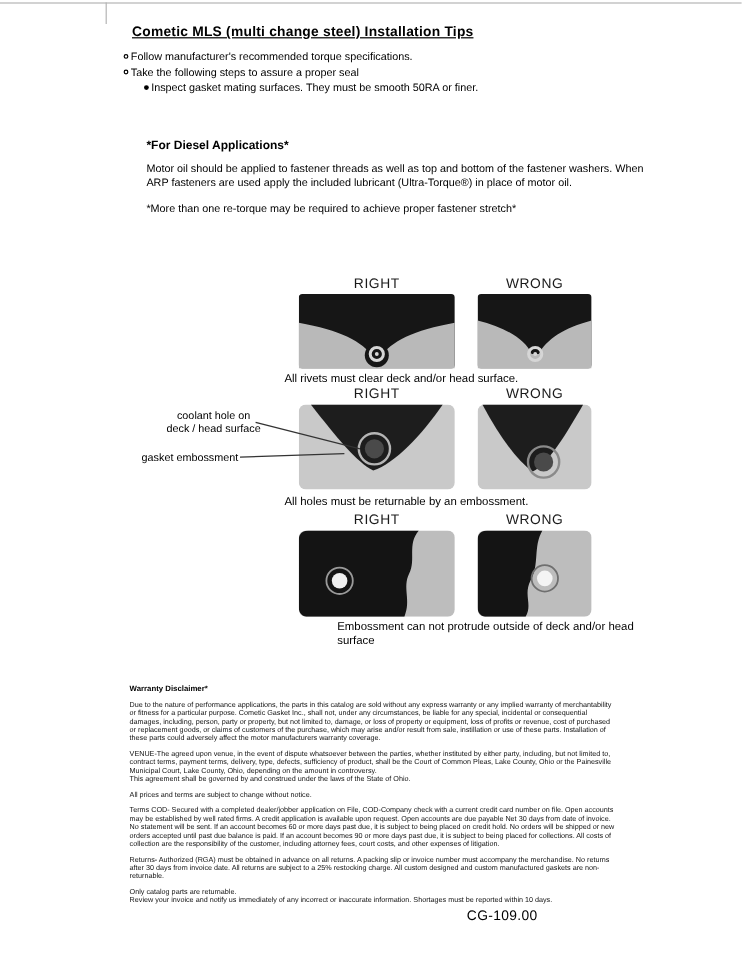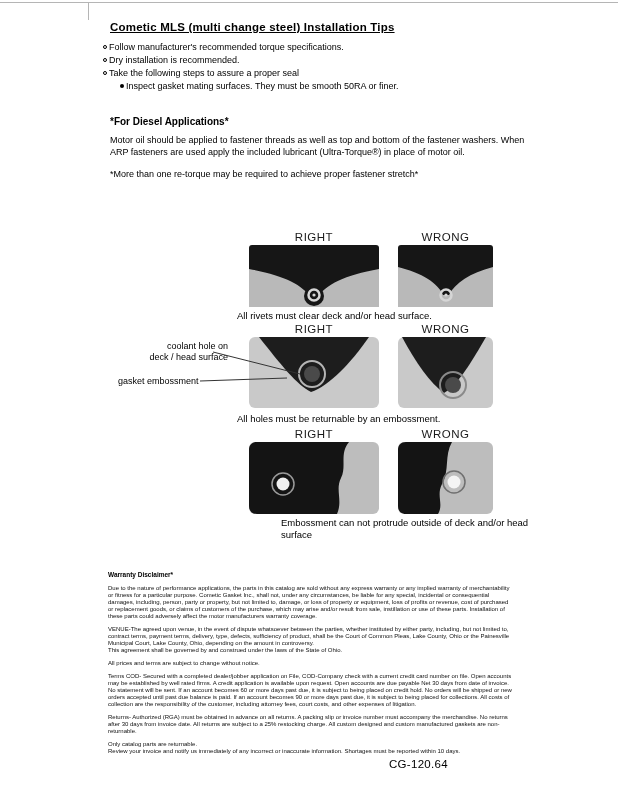--- a/index.html
+++ b/index.html
@@ -19,35 +19,35 @@
     font-size:11.5px; font-weight:bold; text-decoration:underline;
     letter-spacing:.2px;
   }
 
   .tips { position:absolute; top:42px; left:103px; width:460px; list-style:none; }
   .tips li { display:flex; gap:2px; font-size:9px; line-height:10px; margin-bottom:3px; }
   .tips li.sub { padding-left:17px; }
   .marker-circle { flex:0 0 auto; width:4px; height:4px; border:1px solid #000; border-radius:50%; margin-top:3px; }
   .marker-disc { flex:0 0 auto; width:4px; height:4px; background:#000; border-radius:50%; margin-top:3px; }
 
-  .diesel { position:absolute; top:116px; left:110px; width:420px; }
+  .diesel { position:absolute; top:116px; left:122px; width:420px; }
   .diesel h2 { font-size:10px; font-weight:bold; margin-bottom:7px; }
   .diesel p { font-size:9px; line-height:12px; margin-bottom:10px; }
   .diesel p.note { margin-bottom:0; }
 
   .diag-row { position:absolute; left:237px; display:flex; gap:7px; }
   .diag-col { display:flex; flex-direction:column; align-items:center;padding-left:12px; }
   .diag-label { font-size:11.5px; color:#1a1a1a; letter-spacing:.5px; margin-bottom:2px; }
   .diag-col svg { display:block; }
 
   .caption { position:absolute; left:237px; font-size:9.5px; line-height:12px; color:#000; }
   .caption.wrap { width:280px;margin-left:44px; }
 
   .anno { position:absolute; font-size:9px; line-height:10.5px; white-space:pre-line; text-align:center; }
-  .anno-coolant { top:341px; left:128px; width:100px;text-align:right; }
+  .anno-coolant { top:341px; left:128px; width:100px; }
   .anno-emboss { top:376px; left:118px; }
   .leader-lines { position:absolute; top:345px; left:190px; pointer-events:none; }
 
   .warranty { position:absolute; top:571px; left:108px; width:404px; }
   .warranty h3 { font-size:6.5px; font-weight:bold; margin-bottom:7px; }
   .warranty p { font-size:6px; line-height:7px; margin-bottom:6px; white-space:pre-line; color:#111; }
 
   .footer-code { position:absolute; top:758px; left:389px; font-size:11.5px; letter-spacing:.3px; }
 </style>
 </head>
@@ -57,24 +57,20 @@
 
   <div class="top-rule"></div>
   <div class="left-tick"></div>
 
   <h1 class="title">Cometic MLS (multi change steel) Installation Tips</h1>
 
   <ul class="tips">
     <li>
       <span class="marker-circle"></span>
       <span>Follow manufacturer's recommended torque specifications.</span>
-    </li>
-    <li>
-      <span class="marker-circle"></span>
-      <span>Dry installation is recommended.</span>
     </li>
     <li>
       <span class="marker-circle"></span>
       <span>Take the following steps to assure a proper seal</span>
     </li>
     <li class="sub">
       <span class="marker-disc"></span>
       <span>Inspect gasket mating surfaces.  They must be smooth 50RA or finer.</span>
     </li>
   </ul>
@@ -164,15 +160,15 @@
     <p>Due to the nature of performance applications, the parts in this catalog are sold without any express warranty or any implied warranty of merchantability or fitness for a particular purpose.  Cometic Gasket Inc., shall not, under any circumstances, be liable for any special, incidental or consequential damages, including, person, party or property, but not limited to, damage, or loss of property or equipment, loss of profits or revenue, cost of purchased or replacement goods, or claims of customers of the purchase, which may arise and/or result from sale, instillation or use of these parts.  Installation of these parts could adversely affect the motor manufacturers warranty coverage.</p>
     <p>VENUE-The agreed upon venue, in the event of dispute whatsoever between the parties, whether instituted by either party, including, but not limited to, contract terms, payment terms, delivery, type, defects, sufficiency of product, shall be the Court of Common Pleas, Lake County, Ohio or the Painesville Municipal Court, Lake County, Ohio, depending on the amount in controversy.
 This agreement shall be governed by and construed under the laws of the State of Ohio.</p>
     <p>All prices and terms are subject to change without notice.</p>
     <p>Terms COD- Secured with a completed dealer/jobber application on File, COD-Company check with a current credit card number on file.  Open accounts may be established by well rated firms.  A credit application is available upon request.  Open accounts are due payable Net 30 days from date of invoice.  No statement will be sent.  If an account becomes 60 or more days past due, it is subject to being placed on credit hold.  No orders will be shipped or new orders accepted until past due balance is paid.  If an account becomes 90 or more days past due, it is subject to being placed for collections.  All costs of collection are the responsibility of the customer, including attorney fees, court costs, and other expenses of litigation.</p>
     <p>Returns- Authorized (RGA) must be obtained in advance on all returns.  A packing slip or invoice number must accompany the merchandise.  No returns after 30 days from invoice date.  All returns are subject to a 25% restocking charge.  All custom designed and custom manufactured gaskets are non-returnable.</p>
     <p>Only catalog parts are returnable.
 Review your invoice and notify us immediately of any incorrect or inaccurate information.  Shortages must be reported within 10 days.</p>
   </section>
 
-  <div class="footer-code">CG-120.64</div>
+  <div class="footer-code">CG-109.00</div>
 
 </div>
 
 </body></html>

